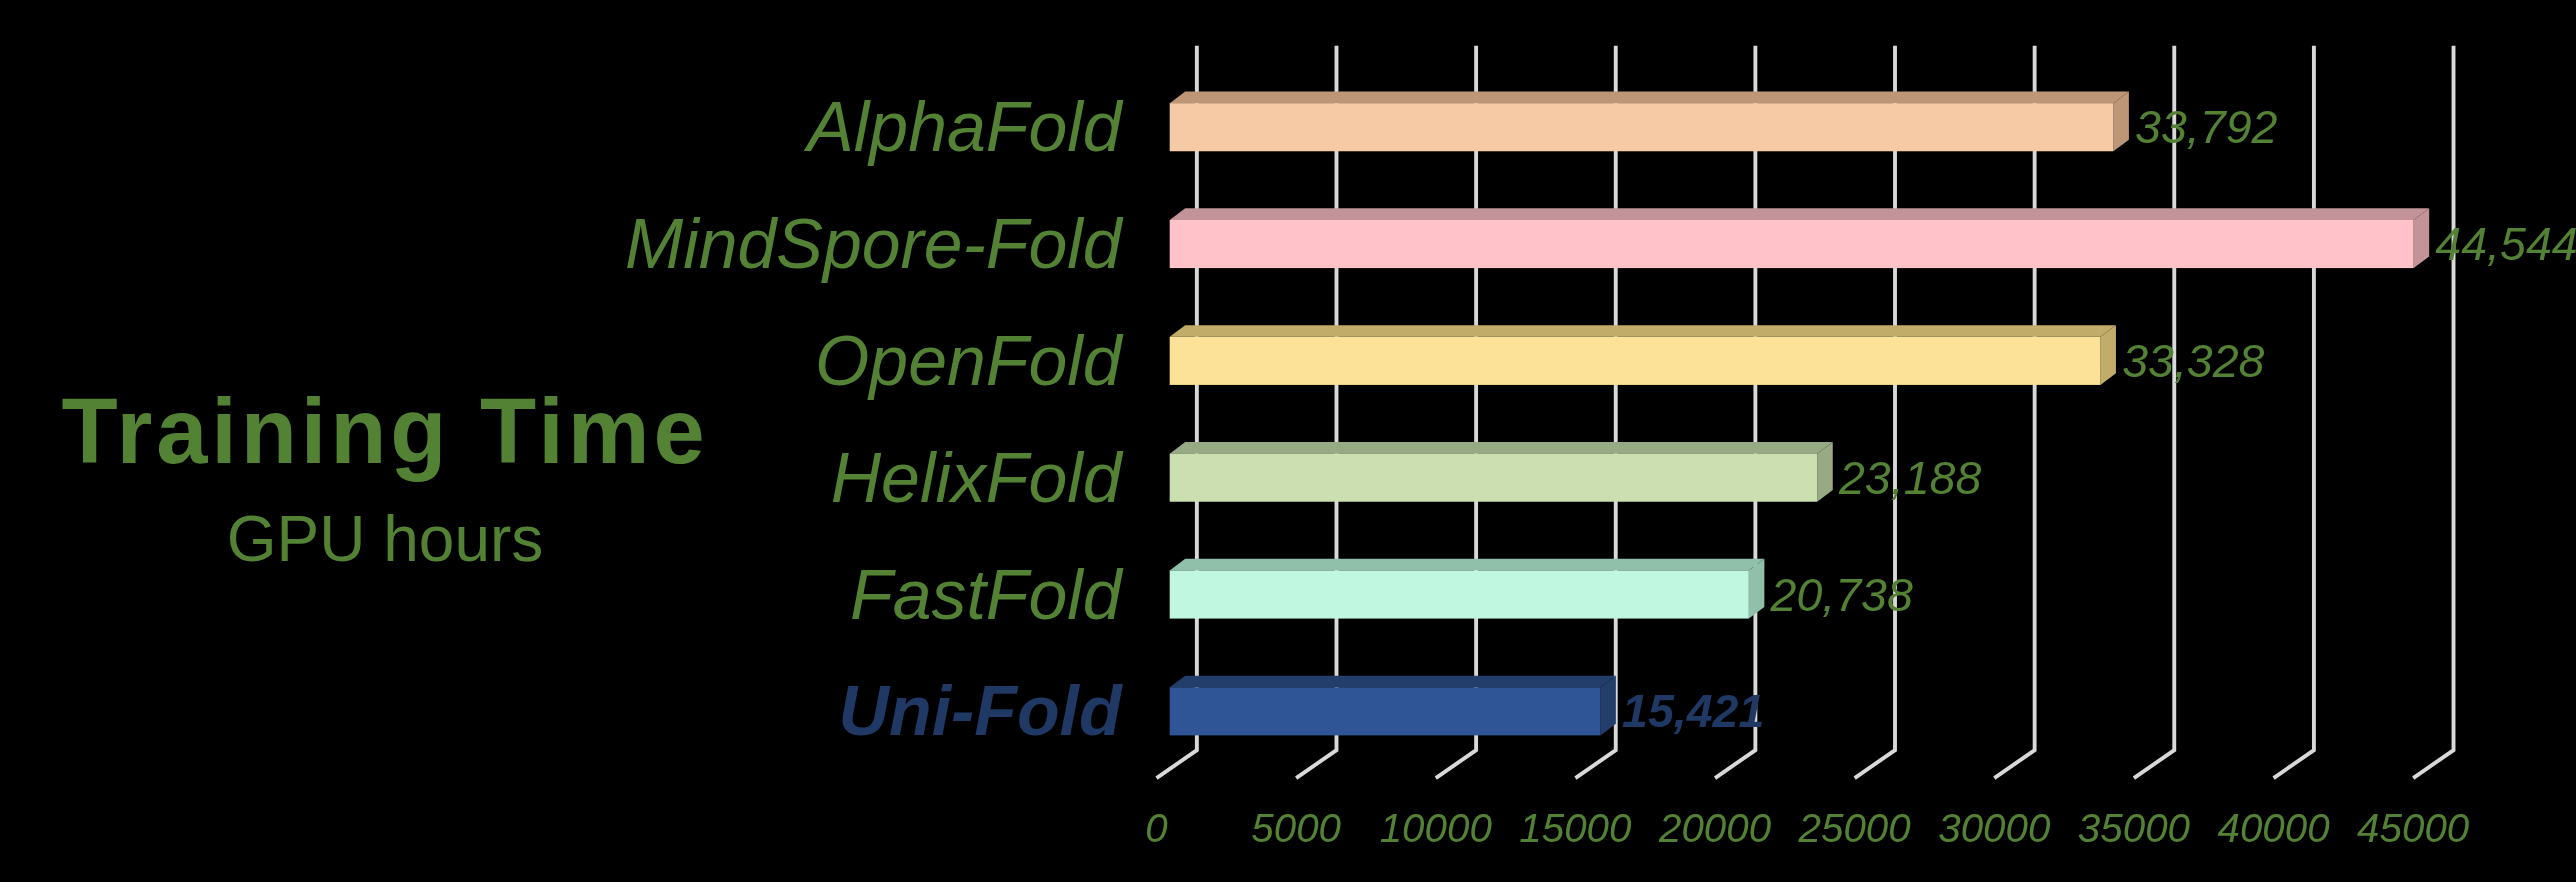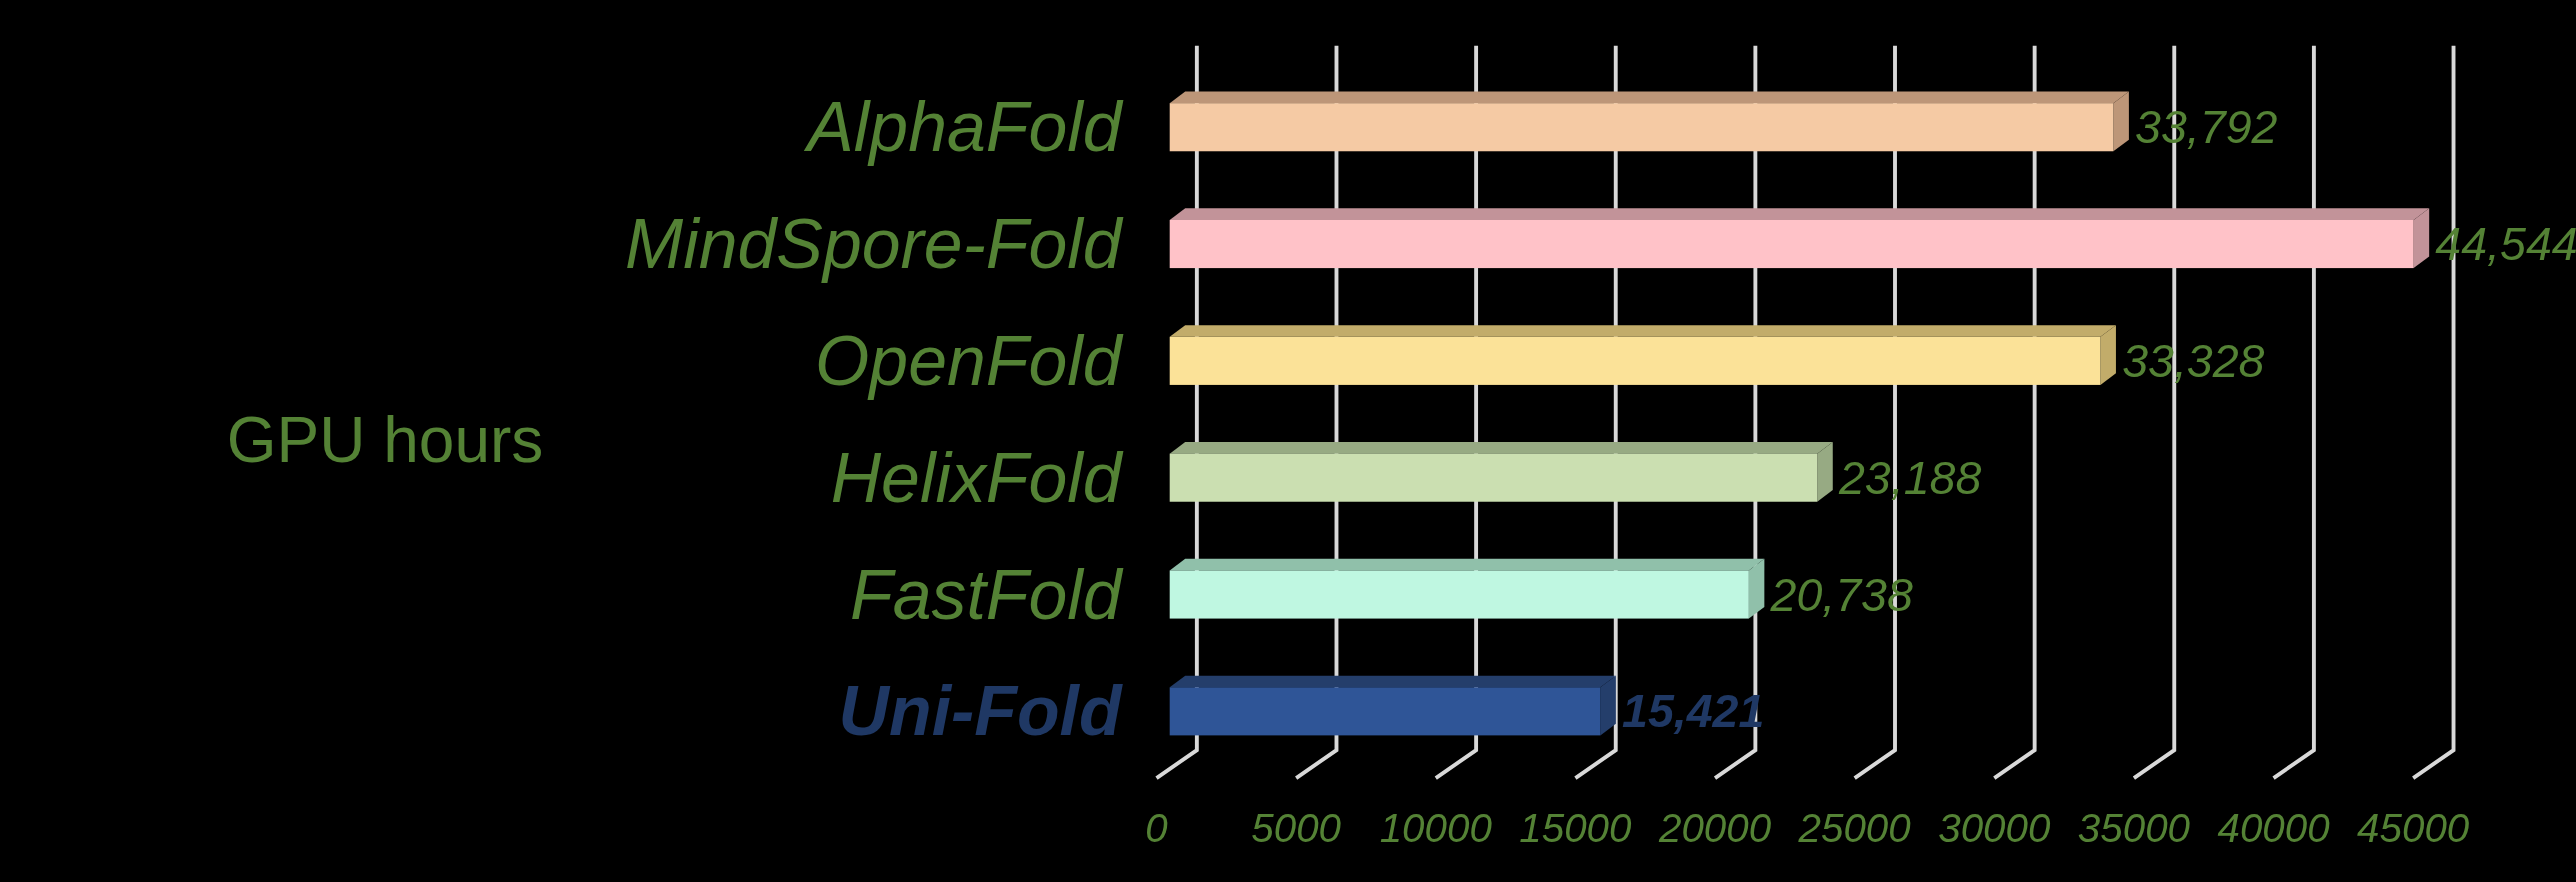--- a/index.html
+++ b/index.html
@@ -32,21 +32,21 @@
     font-size: 92px;
     font-weight: bold;
     line-height: 1;
     letter-spacing: 3.9px;
     white-space: nowrap;
   }
   #chart-subtitle {
     font-size: 64px;
     font-weight: normal;
     line-height: 1;
-    margin-top: 23px;
+    margin-top: 30px;
     white-space: nowrap;
   }
   #chart-svg {
     position: absolute;
     left: 0; top: 0;
   }
   #chart-svg text.cat {
     font-family: "Liberation Sans", sans-serif;
     font-style: italic;
     font-size: 90px;
@@ -61,20 +61,21 @@
     font-style: italic;
     font-size: 52px;
   }
 </style>
 </head>
 <body>
 
 <div id="stage">
 
   <div id="title-block">
+    <div id="chart-title" style="color: rgb(84, 130, 53);">Training Time</div>
     <div id="chart-subtitle" style="color: rgb(84, 130, 53);">GPU hours</div>
   </div>
 
   <svg id="chart-svg" width="2576" height="882" viewBox="0 0 3319 1137" xmlns="http://www.w3.org/2000/svg">
       <polyline points="1542,59 1542,967 1490,1003" fill="none" stroke="#D9D9D9" stroke-width="5"></polyline>
       <polyline points="1722,59 1722,967 1670,1003" fill="none" stroke="#D9D9D9" stroke-width="5"></polyline>
       <polyline points="1902,59 1902,967 1850,1003" fill="none" stroke="#D9D9D9" stroke-width="5"></polyline>
       <polyline points="2082,59 2082,967 2030,1003" fill="none" stroke="#D9D9D9" stroke-width="5"></polyline>
       <polyline points="2262,59 2262,967 2210,1003" fill="none" stroke="#D9D9D9" stroke-width="5"></polyline>
       <polyline points="2442,59 2442,967 2390,1003" fill="none" stroke="#D9D9D9" stroke-width="5"></polyline>

